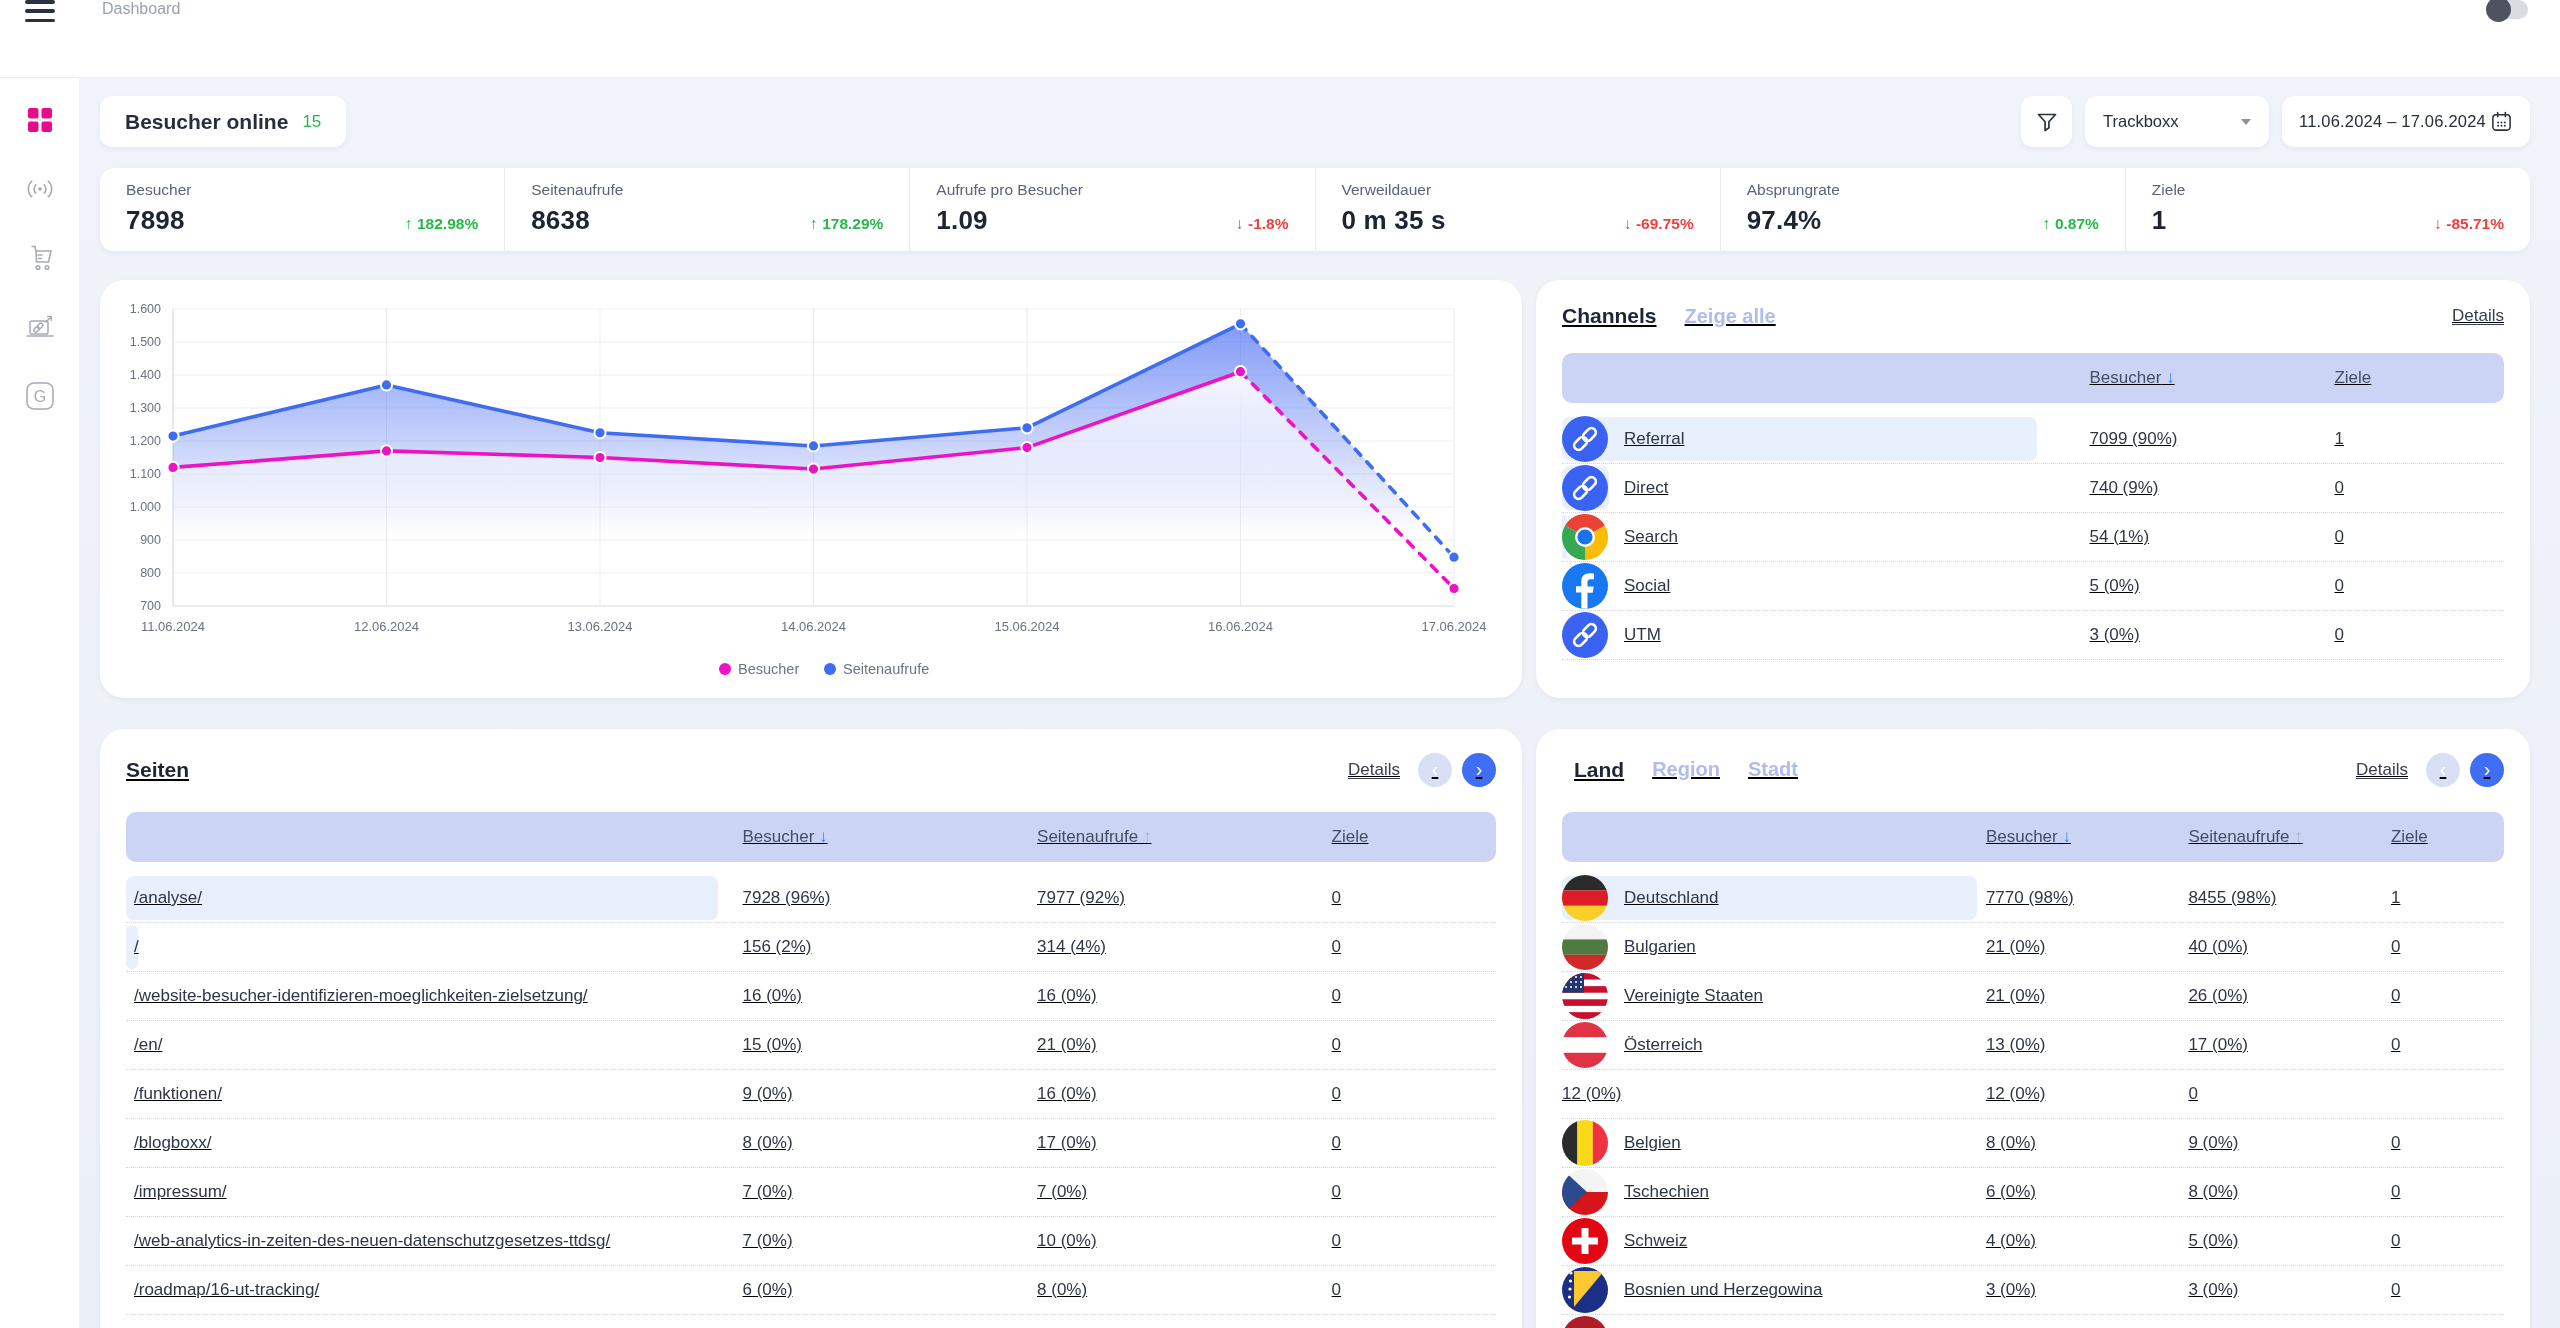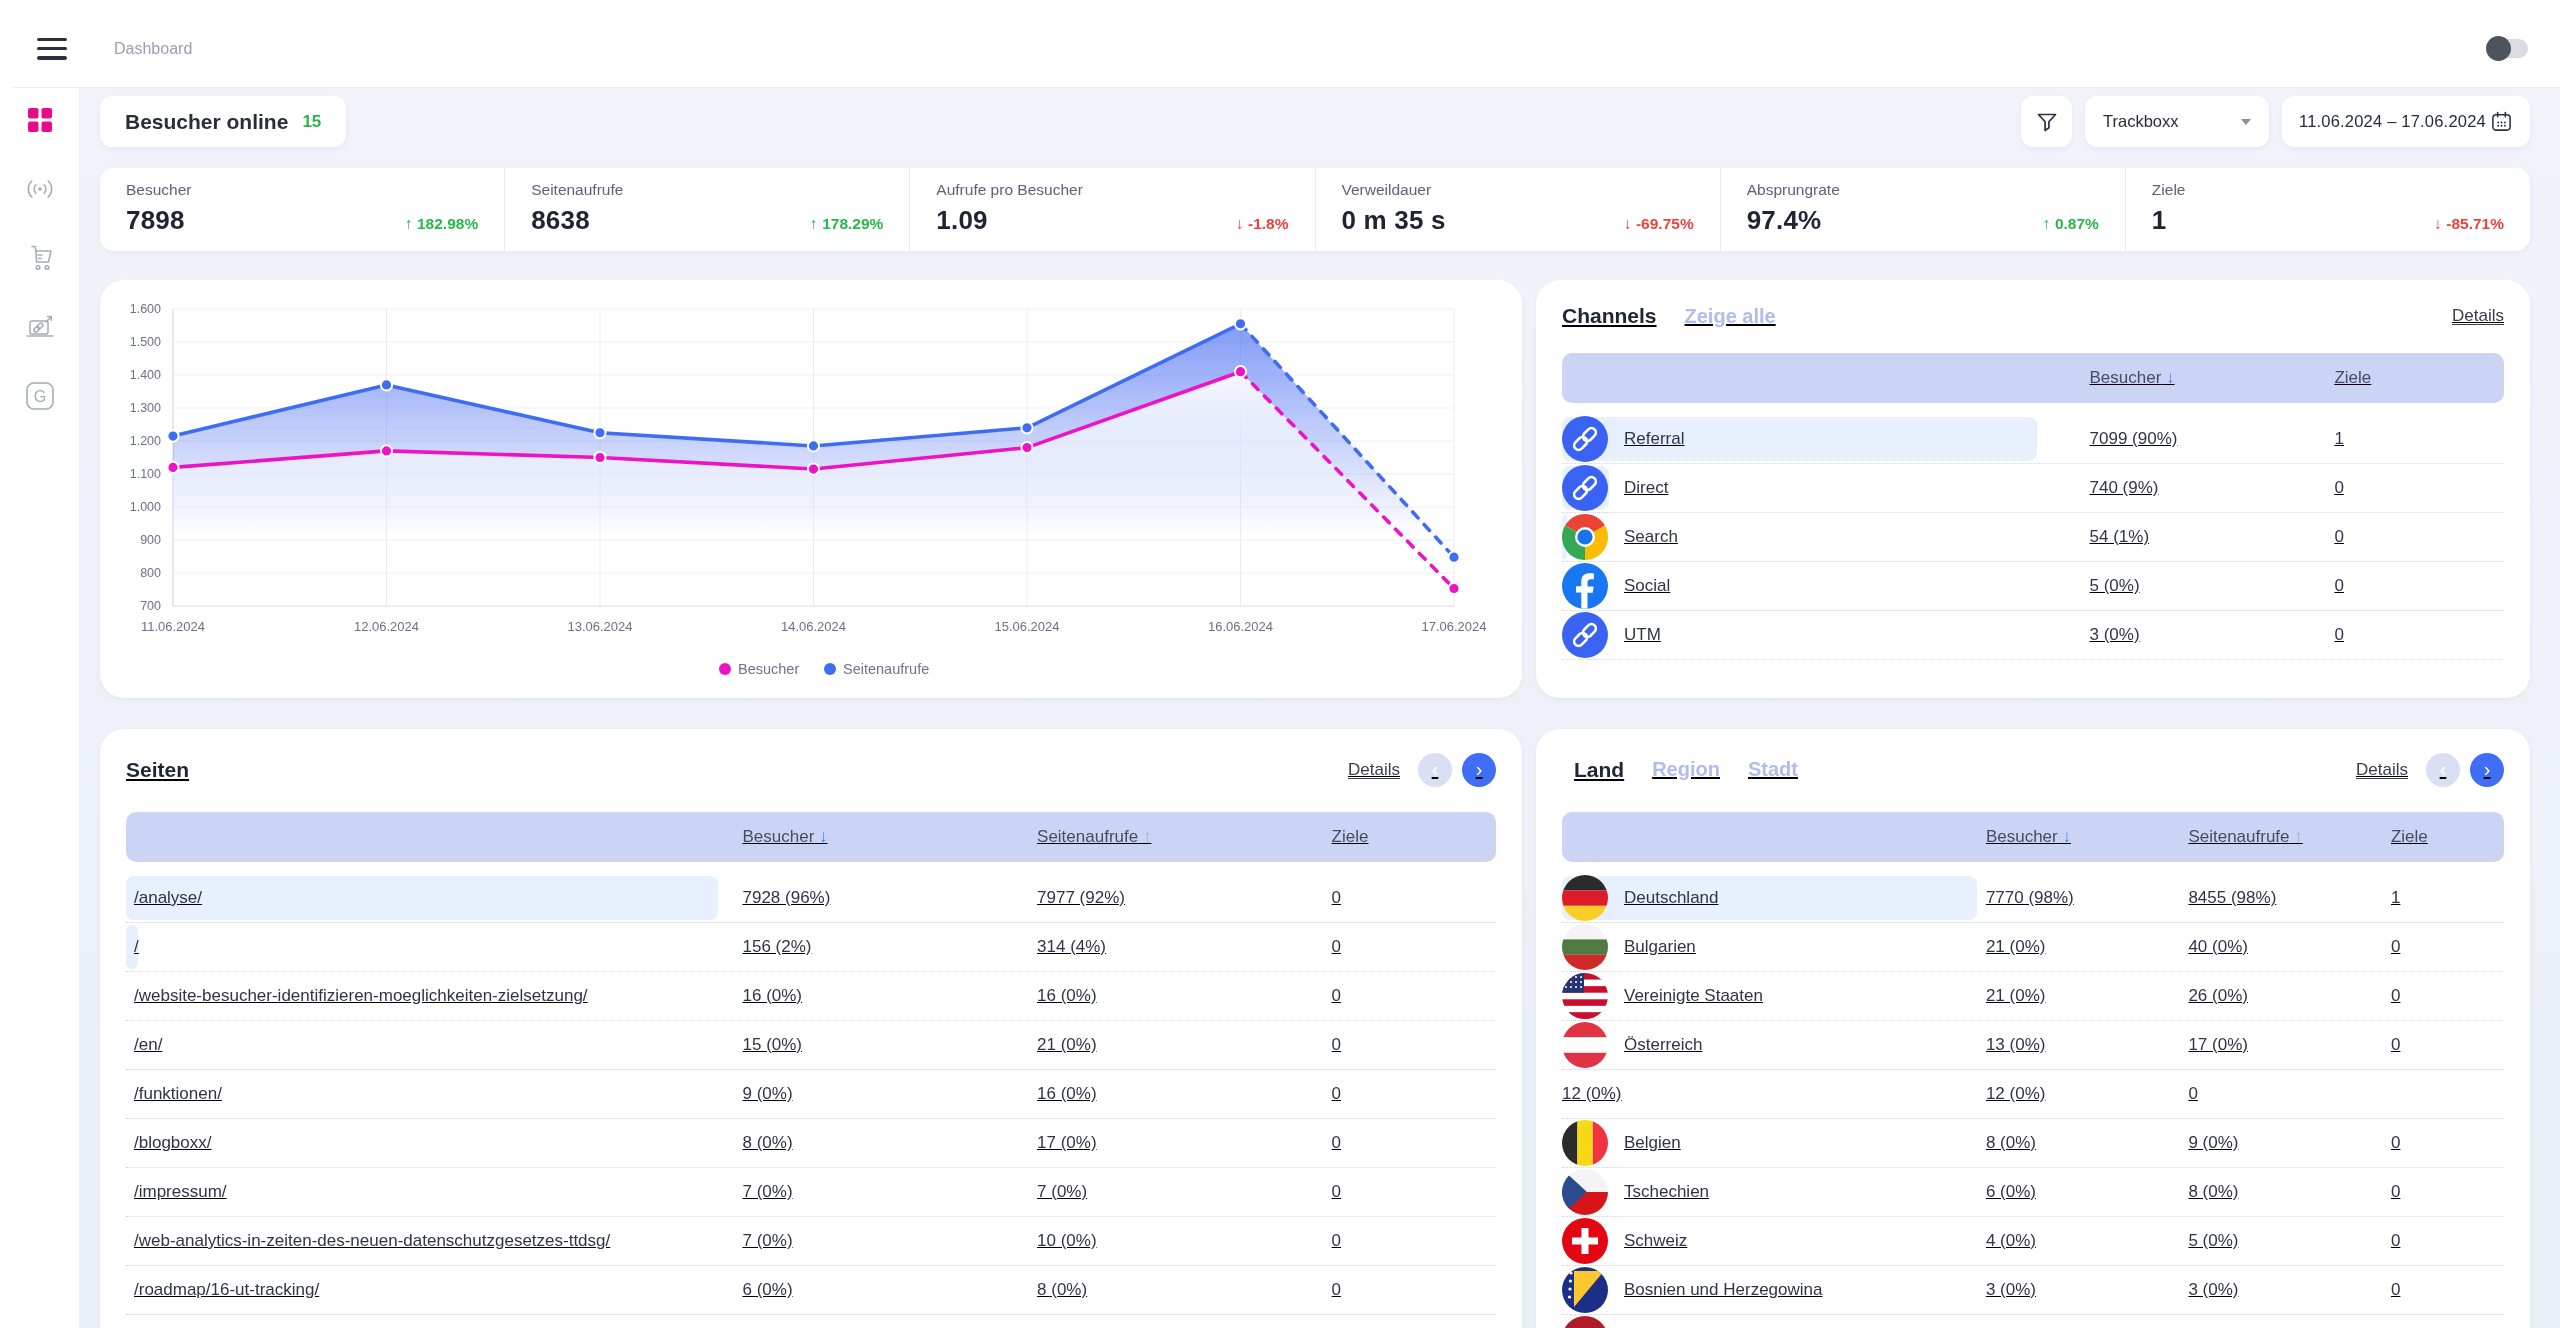--- a/index.html
+++ b/index.html
@@ -1,21 +1,21 @@
 <!DOCTYPE html>
 <html><head>
 <meta charset="utf-8">
 <style>
   * { margin:0; padding:0; box-sizing:border-box; }
   html,body { width:2560px; height:1328px; overflow:hidden; background:#fff;
     font-family:"Liberation Sans", sans-serif; }
 
   
-  .topbar { position:absolute; top:10px; left:0; right:0; height:78px; background:#fff;
-    border-bottom:1px solid #edeff4; display:flex; align-items:center; z-index:6;margin-left:12px; }
+  .topbar { position:absolute; top:0; left:0; right:0; height:78px; background:#fff;
+    border-bottom:1px solid #edeff4; display:flex; z-index:6; }
   .burger-slot { width:80px; display:flex; justify-content:center; }
   .burger { width:30px; height:22px; display:flex; flex-direction:column; justify-content:space-between;
     background:none; border:none; cursor:pointer; }
   .burger span { display:block; height:3.5px; background:#2c3140; border-radius:2px; }
   .page-title { font-size:16px; color:#9aa1ae; margin-left:22px; }
   .toggle { margin-left:auto; margin-right:32px; width:40px; height:19px; background:#d9dce3;
     border-radius:10px; position:relative; cursor:pointer; }
   .toggle .knob { position:absolute; left:-2px; top:-3px; width:25px; height:25px; border-radius:50%;
     background:#4e545f; }
 
@@ -26,21 +26,21 @@
   .side-btn { width:46px; height:46px; display:grid; place-items:center; background:none; border:none; cursor:pointer; }
 
   
   .main { position:absolute; left:80px; top:78px; right:0; bottom:0;
     background:linear-gradient(180deg,#f0f3fa 0%,#ebeff7 100%); padding:18px 30px 0 20px; overflow:hidden; }
 
   .controls { display:flex; justify-content:space-between; align-items:center; }
   .pill, .ctl { background:#fff; border-radius:12px; height:51px; box-shadow:0 2px 5px rgba(25,35,70,.05); }
   .pill { display:flex; align-items:center; gap:14px; padding:0 25px; }
   .pill .lbl { font-size:21px; font-weight:700; color:#272d3c; }
-  .pill .num { font-size:17px; font-weight:700; color:#2bb44a; }
+  .pill .num { font-size:17px; font-weight:400; color:#2bb44a; }
   .controls-right { display:flex; gap:13px; }
   .icon-btn { width:51px; display:grid; place-items:center; border:none; cursor:pointer; }
   .select { width:184px; display:flex; align-items:center; justify-content:space-between; padding:0 18px; cursor:pointer; }
   .select .val { font-size:16.5px; color:#272d3c; }
   .caret { width:0; height:0; border-left:5.5px solid transparent; border-right:5.5px solid transparent;
     border-top:6.5px solid #8b909c; }
   .datebox { width:248px; display:flex; align-items:center; justify-content:space-between; padding:0 17px; cursor:pointer; }
   .datebox .val { font-size:16.5px; color:#272d3c; letter-spacing:.2px; }
 
   

